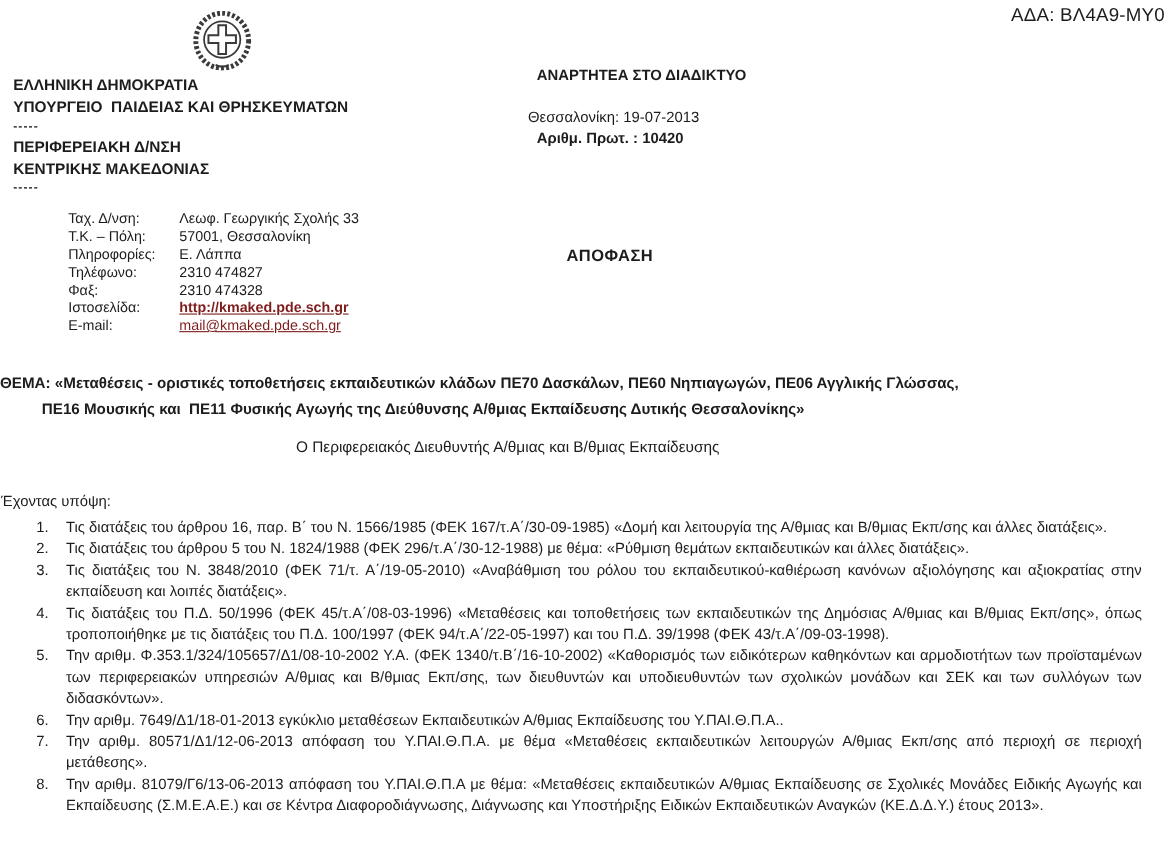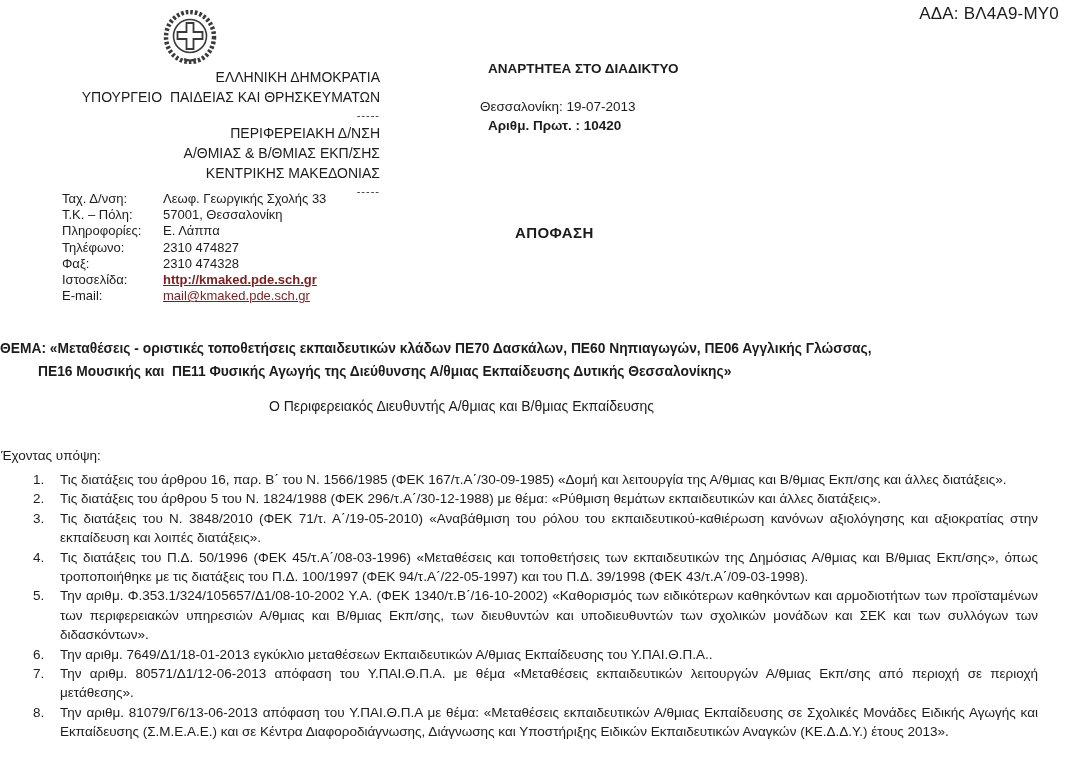--- a/index.html
+++ b/index.html
@@ -7,21 +7,21 @@
     position:relative;
     width:1065px;height:767px;
     background:#ffffff;
     font-family:"Liberation Sans", sans-serif;
     color:#1c1c1c;
     overflow:hidden;
   }
   
   .ada{position:absolute;top:4px;right:6px;font-size:17px;letter-spacing:.2px;}
   
-  .hdr-left{position:absolute;top:10px;left:0;width:380px;text-align:right;}
+  .hdr-left{position:absolute;top:10px;left:12px;width:380px;text-align:left;font-weight:bold;}
   .emblem{display:block;margin:0 auto 3px auto;}
   .agency-line{font-size:14px;line-height:20px;white-space:pre-wrap;}
   .divider{font-size:11px;line-height:16px;letter-spacing:1px;color:#2a2a2a;}
   
   .contacts{position:absolute;top:191px;left:62px;font-size:13px;}
   .contact-row{display:flex;line-height:16.2px;}
   .c-label{width:101px;flex:none;}
   .c-value{white-space:nowrap;}
   a.link{color:#7f1d1d;text-decoration:underline;cursor:pointer;}
   a.link.strong{font-weight:bold;}
@@ -54,21 +54,20 @@
     <svg class="emblem" width="66" height="54" viewBox="0 0 66 54" aria-hidden="true">
       <ellipse cx="33" cy="27" rx="24" ry="25" fill="none" stroke="#3a3a3a" stroke-width="4.5" stroke-dasharray="2.6 2"></ellipse>
       <circle cx="33" cy="26" r="16.5" fill="#ffffff" stroke="#3a3a3a" stroke-width="1.6"></circle>
       <path d="M29.5 13 h7 v9 h9 v7 h-9 v10 h-7 v-10 h-9 v-7 h9 z" fill="#ffffff" stroke="#3a3a3a" stroke-width="1.8"></path>
       <path d="M27 49 q6 3 12 0" fill="none" stroke="#3a3a3a" stroke-width="2"></path>
     </svg>
     <div class="agency-line">ΕΛΛΗΝΙΚΗ ΔΗΜΟΚΡΑΤΙΑ</div>
     <div class="agency-line">ΥΠΟΥΡΓΕΙΟ  ΠΑΙΔΕΙΑΣ ΚΑΙ ΘΡΗΣΚΕΥΜΑΤΩΝ</div>
     <div class="divider">-----</div>
     <div class="agency-line">ΠΕΡΙΦΕΡΕΙΑΚΗ Δ/ΝΣΗ</div>
-    <div class="agency-line">Α/ΘΜΙΑΣ &amp; Β/ΘΜΙΑΣ ΕΚΠ/ΣΗΣ</div>
     <div class="agency-line">ΚΕΝΤΡΙΚΗΣ ΜΑΚΕΔΟΝΙΑΣ</div>
     <div class="divider">-----</div>
   </div>
 
   <div class="contacts">
     <div class="contact-row">
       <span class="c-label">Ταχ. Δ/νση:</span>
       <span class="c-value">Λεωφ. Γεωργικής Σχολής 33</span>
     </div>
     <div class="contact-row">

